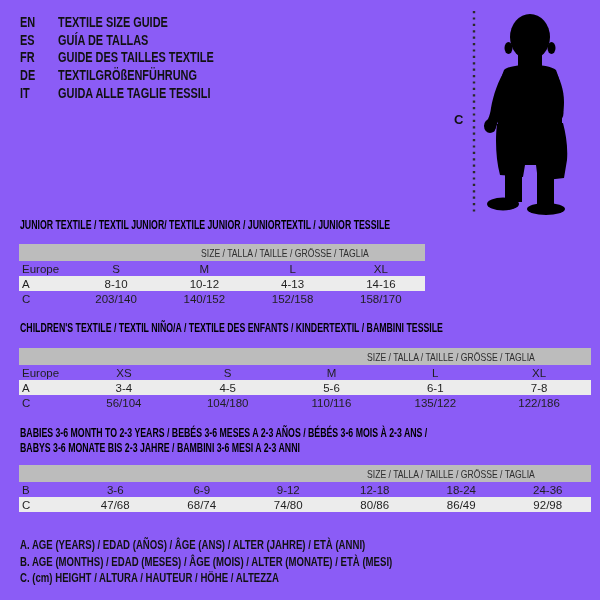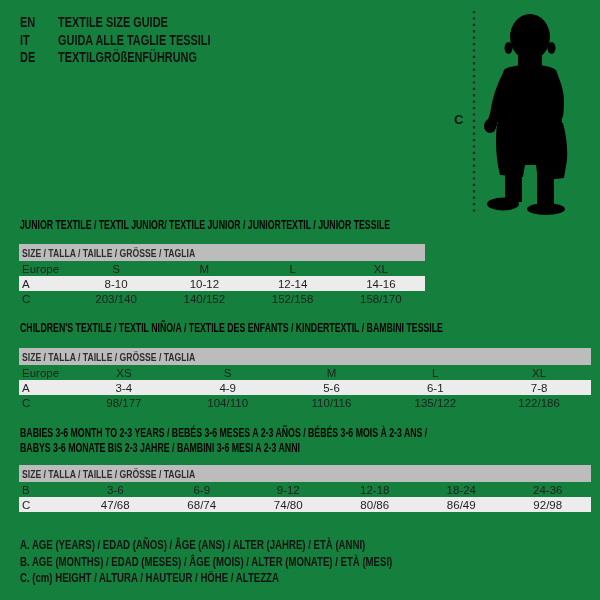--- a/index.html
+++ b/index.html
@@ -1,20 +1,20 @@
 <!DOCTYPE html>
 <html><head>
 <meta charset="utf-8">
 <style>
   html, body { margin: 0; padding: 0; background: #ffffff; }
   .canvas {
     position: relative;
     width: 600px;
     height: 600px;
-    background: #15803d;
+    background: #8b5cf6;
     overflow: hidden;
     font-family: "Liberation Sans", sans-serif;
     color: #1a1a1a;
   }
   
   .cond { display: inline-block; transform-origin: 0 50%; white-space: nowrap; }
   .sx75 { transform: scaleX(.75); }
   .sx78 { transform: scaleX(.78); }
 
   
@@ -26,21 +26,21 @@
   
   .section-title {
     position: absolute; left: 20px; font-weight: bold; font-size: 12.5px;
     color: #000; white-space: nowrap; transform: scaleX(.70); transform-origin: 0 0;
     line-height: 15px;
   }
 
   
   table.size-table { position: absolute; border-collapse: collapse; table-layout: fixed; font-size: 11.5px; }
   table.size-table th.band {
-    background: #bcbcbc; height: 17px; text-align: left; font-weight: bold;
+    background: #bcbcbc; height: 17px; text-align: right; font-weight: normal;
     color: #2e2e2e; padding: 0 0 0 3px; vertical-align: middle;
   }
   table.size-table td {
     height: 15px; text-align: center; padding: 0; color: #1f1f1f;
     font-weight: normal; vertical-align: middle; margin-top: 45px;
   }
   table.size-table td.rowlabel { text-align: left; padding-left: 3px; }
   table.size-table tr.alt td { background: #ececec; }
   col.c-label { width: 53px; }
 
@@ -58,26 +58,34 @@
 <body>
 
 <div class="canvas">
 
   <div class="lang-block">
     <div class="lang-row">
       <span class="lang-code">EN</span>
       <span class="lang-label cond sx78">TEXTILE SIZE GUIDE</span>
     </div>
     <div class="lang-row">
+      <span class="lang-code">ES</span>
+      <span class="lang-label cond sx78">GUÍA DE TALLAS</span>
+    </div>
+    <div class="lang-row">
+      <span class="lang-code">FR</span>
+      <span class="lang-label cond sx78">GUIDE DES TAILLES TEXTILE</span>
+    </div>
+    <div class="lang-row">
+      <span class="lang-code">DE</span>
+      <span class="lang-label cond sx78">TEXTILGRÖßENFÜHRUNG</span>
+    </div>
+    <div class="lang-row">
       <span class="lang-code">IT</span>
       <span class="lang-label cond sx78">GUIDA ALLE TAGLIE TESSILI</span>
-    </div>
-    <div class="lang-row">
-      <span class="lang-code">DE</span>
-      <span class="lang-label cond sx78">TEXTILGRÖßENFÜHRUNG</span>
     </div>
   </div>
 
   <svg class="figure" viewBox="0 0 145 212" xmlns="http://www.w3.org/2000/svg">
     <line x1="24" y1="7" x2="24" y2="210" stroke="#2a2a2a" stroke-width="2.4" stroke-dasharray="2.2 4.2"></line>
     <text x="4" y="120" font-family="Liberation Sans, sans-serif" font-size="13" font-weight="bold" fill="#111">C</text>
     <g fill="#000000">
       <ellipse cx="80" cy="33" rx="20" ry="23"></ellipse>
       <ellipse cx="58.5" cy="44" rx="4" ry="6"></ellipse>
       <ellipse cx="101.5" cy="44" rx="4" ry="6"></ellipse>
@@ -117,21 +125,21 @@
         <td class="rowlabel">Europe</td>
         <td>S</td>
         <td>M</td>
         <td>L</td>
         <td>XL</td>
       </tr>
       <tr class="alt">
         <td class="rowlabel">A</td>
         <td>8-10</td>
         <td>10-12</td>
-        <td>12-14</td>
+        <td>4-13</td>
         <td>14-16</td>
       </tr>
       <tr>
         <td class="rowlabel">C</td>
         <td>203/140</td>
         <td>140/152</td>
         <td>152/158</td>
         <td>158/170</td>
       </tr>
     </tbody>
@@ -160,29 +168,29 @@
         <td class="rowlabel">Europe</td>
         <td>XS</td>
         <td>S</td>
         <td>M</td>
         <td>L</td>
         <td>XL</td>
       </tr>
       <tr class="alt">
         <td class="rowlabel">A</td>
         <td>3-4</td>
-        <td>4-9</td>
+        <td>4-5</td>
         <td>5-6</td>
         <td>6-1</td>
         <td>7-8</td>
       </tr>
       <tr>
         <td class="rowlabel">C</td>
-        <td>98/177</td>
-        <td>104/110</td>
+        <td>56/104</td>
+        <td>104/180</td>
         <td>110/116</td>
         <td>135/122</td>
         <td>122/186</td>
       </tr>
     </tbody>
   </table>
 
   <div class="section-title" style="top:426px;">
     <div>BABIES 3-6 MONTH TO 2-3 YEARS / BEBÉS 3-6 MESES A 2-3 AÑOS / BÉBÉS 3-6 MOIS À 2-3 ANS /</div>
     <div>BABYS 3-6 MONATE BIS 2-3 JAHRE / BAMBINI 3-6 MESI A 2-3 ANNI</div>

